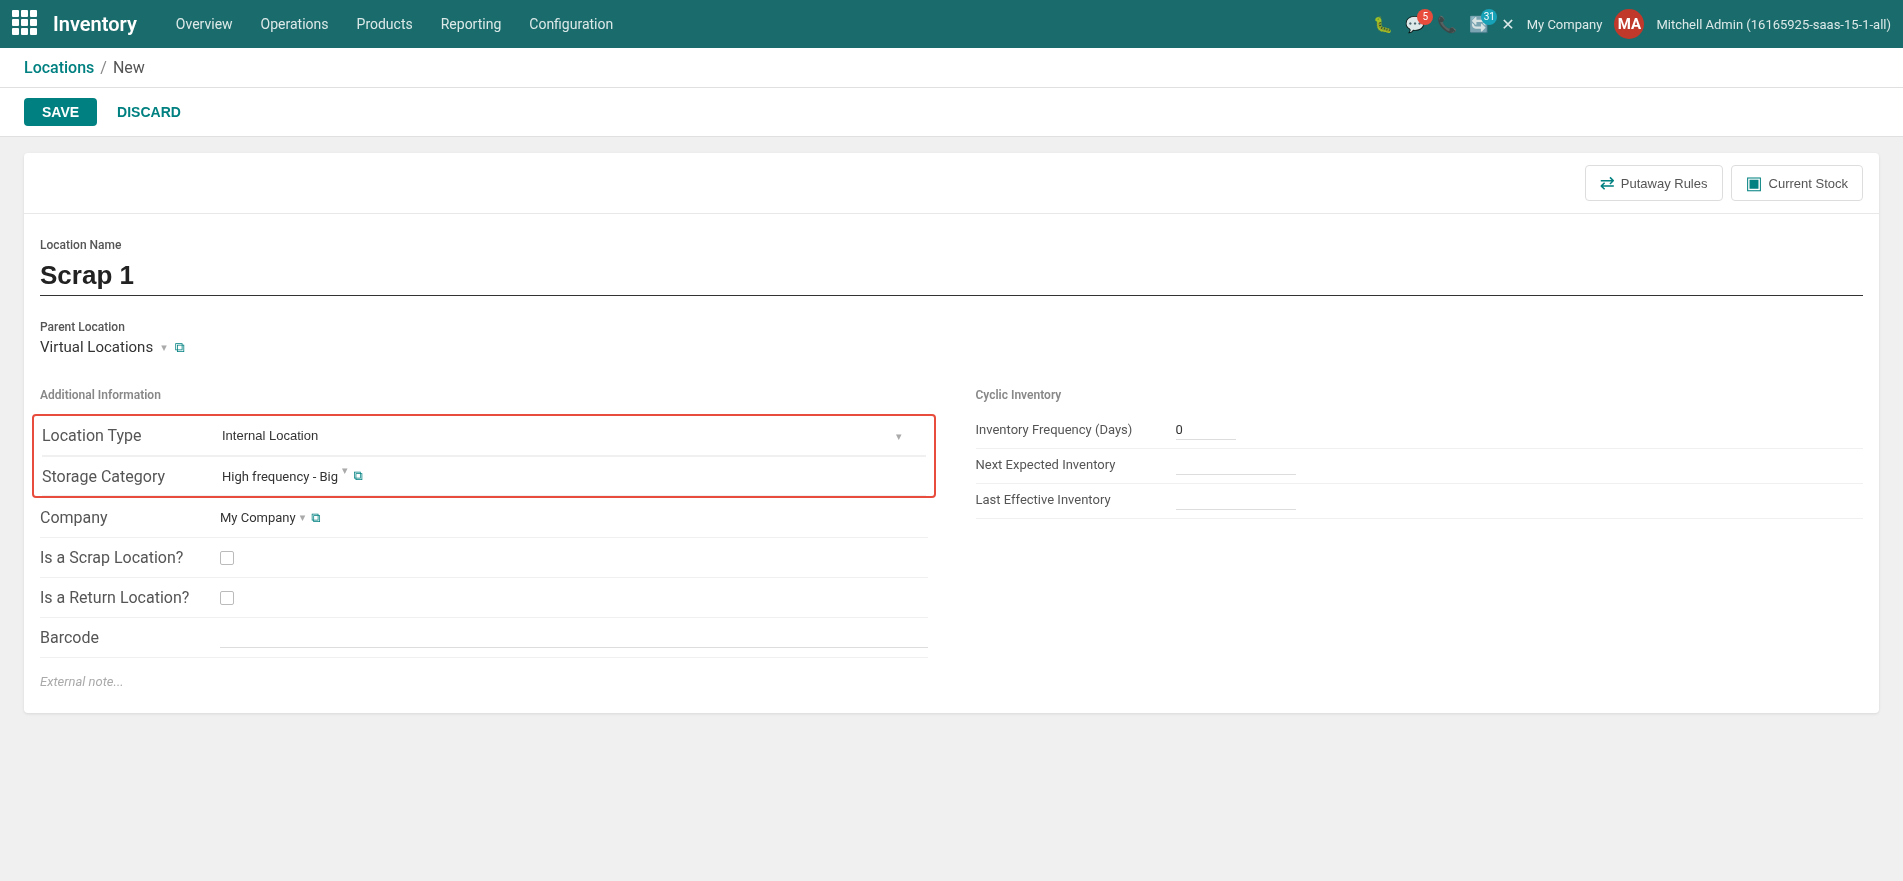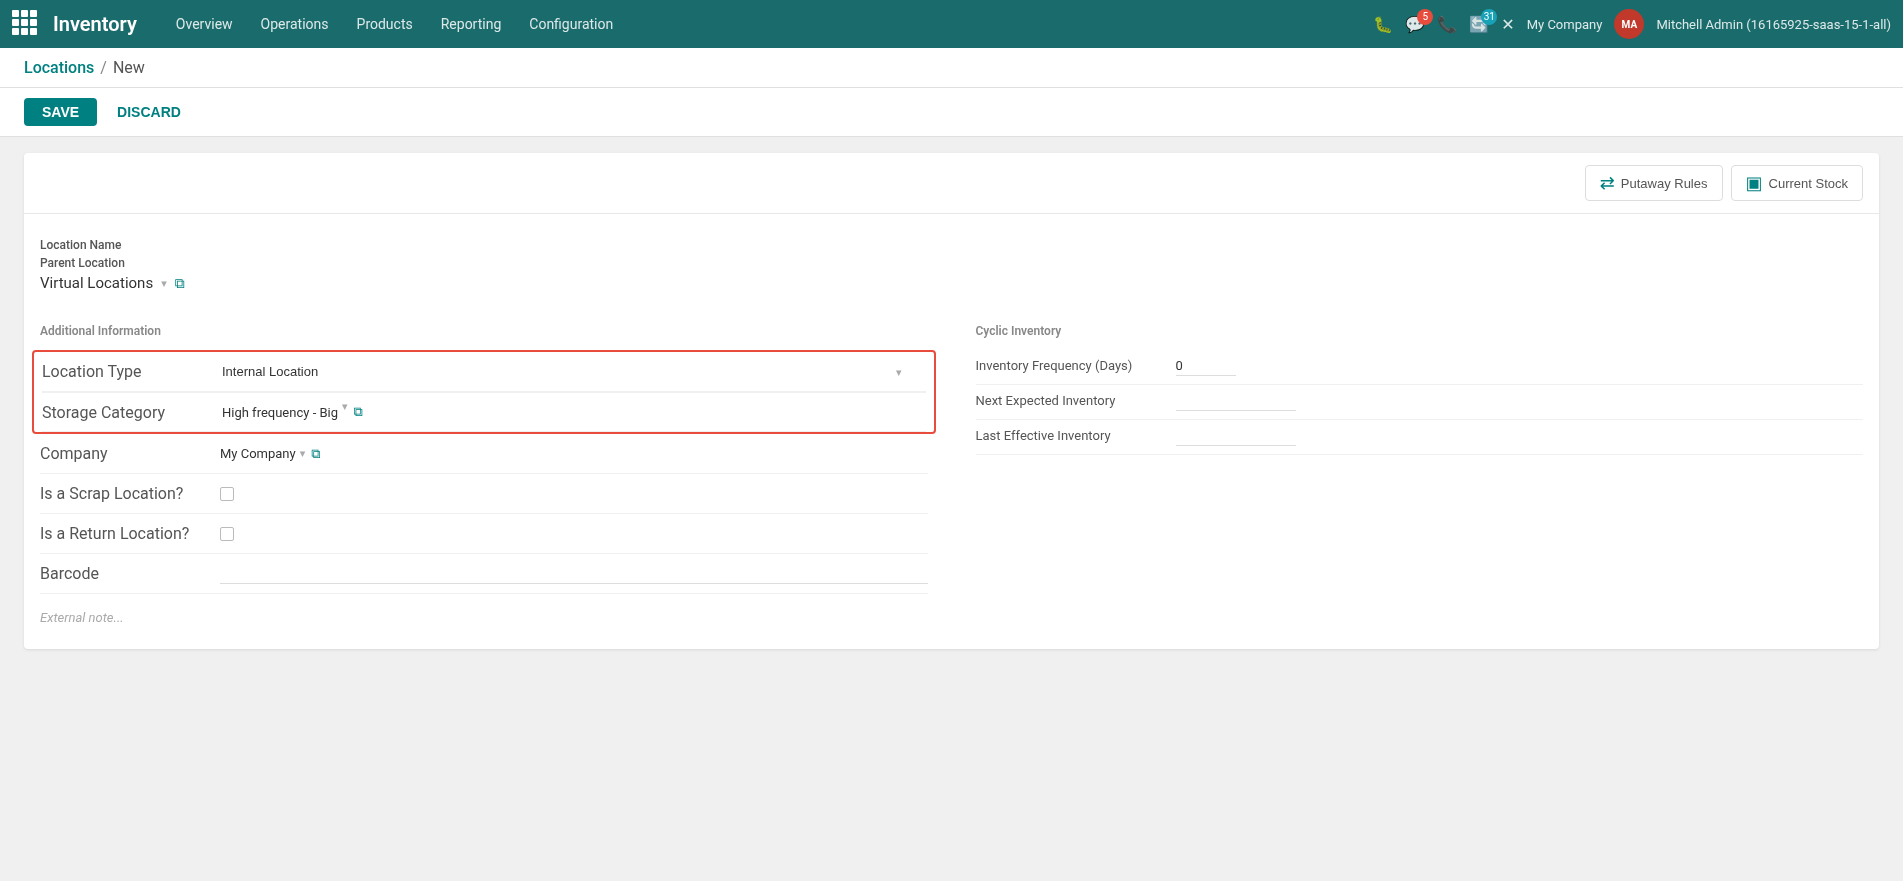--- a/index.html
+++ b/index.html
@@ -47,21 +47,21 @@
       font-size: 10px; width: 16px; height: 16px;
       display: flex; align-items: center; justify-content: center;
     }
     .badge-teal { background: #17a2b8; }
     .nav-company {
       color: rgba(255,255,255,0.85); font-size: 13px; cursor: pointer;
     }
     .nav-avatar {
       width: 30px; height: 30px; border-radius: 50%;
       background: #c0392b; display: flex; align-items: center;
-      justify-content: center; color: white; font-size: 10px; font-weight: bold;
+      justify-content: center; color: white; font-size: 15px; font-weight: bold;
       cursor: pointer; overflow: hidden; text-align: right;
     }
     .nav-user { color: rgba(255,255,255,0.85); font-size: 13px; cursor: pointer; }
 
     
     .breadcrumb-bar {
       background: white; padding: 10px 24px;
       display: flex; align-items: center; gap: 6px;
       border-bottom: 1px solid #e0e0e0;
     }
@@ -274,20 +274,21 @@
       <button class="smart-btn">
         <span style="color:#008080;font-size:18px;">▣</span>
         <span>Current Stock</span>
       </button>
     </div>
 
     <div class="form-body">
 
       <div>
         <div class="field-label">Location Name</div>
+        <input class="location-name-input" type="text" value="Scrap 1" style="">
       </div>
 
       <div class="parent-location-section">
         <div class="field-label">Parent Location</div>
         <div class="parent-location-value">
           <span style="cursor:pointer;color:#333;">Virtual Locations</span>
           <span class="dropdown-arrow">▾</span>
           <span class="external-link">⧉</span>
         </div>
       </div>

